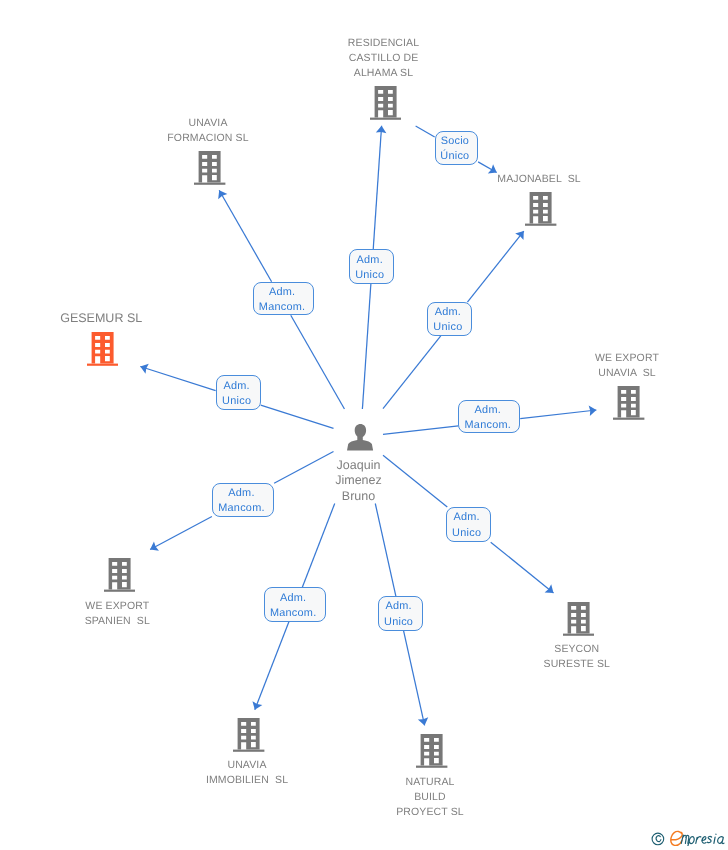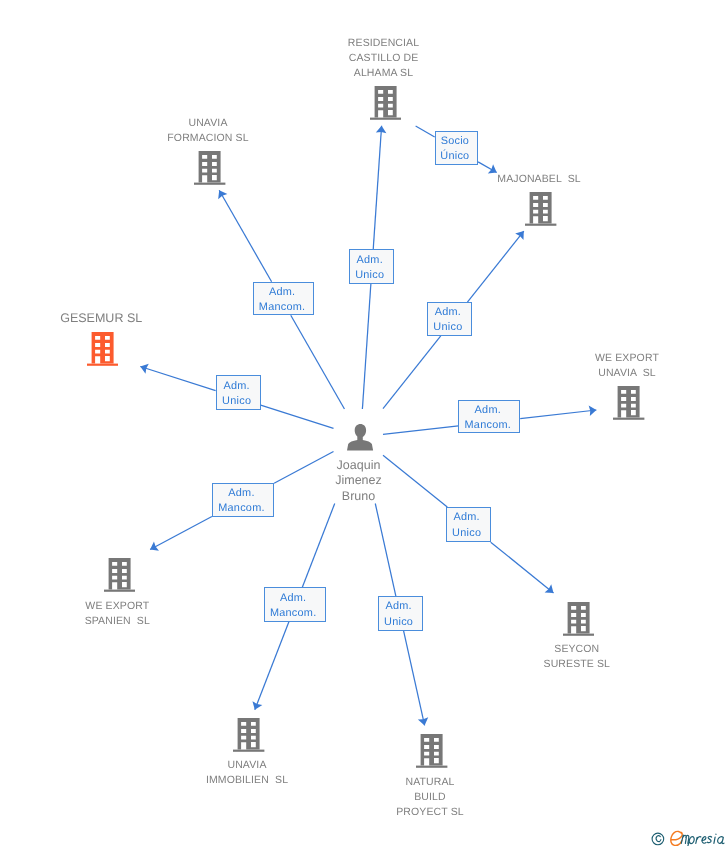--- a/index.html
+++ b/index.html
@@ -5,21 +5,21 @@
   html,body{margin:0;padding:0;background:#ffffff;}
   body{width:728px;height:850px;position:relative;overflow:hidden;
        font-family:"Liberation Sans",sans-serif;-webkit-font-smoothing:antialiased;
        text-rendering:geometricPrecision;}
   #stage{position:absolute;left:0;top:0;width:728px;height:850px;}
   svg.edges{position:absolute;left:0;top:0;width:728px;height:850px;pointer-events:none;}
   .node{position:absolute;}
   .node-label{position:absolute;color:#808080;font-size:10px;line-height:15px;
        text-align:center;letter-spacing:.45px;white-space:pre;}
   .icon{position:absolute;}
-  .ebox{position:absolute;box-sizing:border-box;border:1.3px solid #4a8ddc;border-radius:0;
+  .ebox{position:absolute;box-sizing:border-box;border:1.3px solid #4a8ddc;border-radius:8px;
        background:#f7f8f9;color:#2f7bd6;font-size:10.9px;line-height:15.3px;text-align:center;
        letter-spacing:.25px;white-space:pre;display:flex;flex-direction:column;
        align-items:center;justify-content:center;padding-right:3px;padding-top:2.6px;}
   .wm{position:absolute;}
 </style>
 </head>
 <body>
 
 <div id="stage">
 

